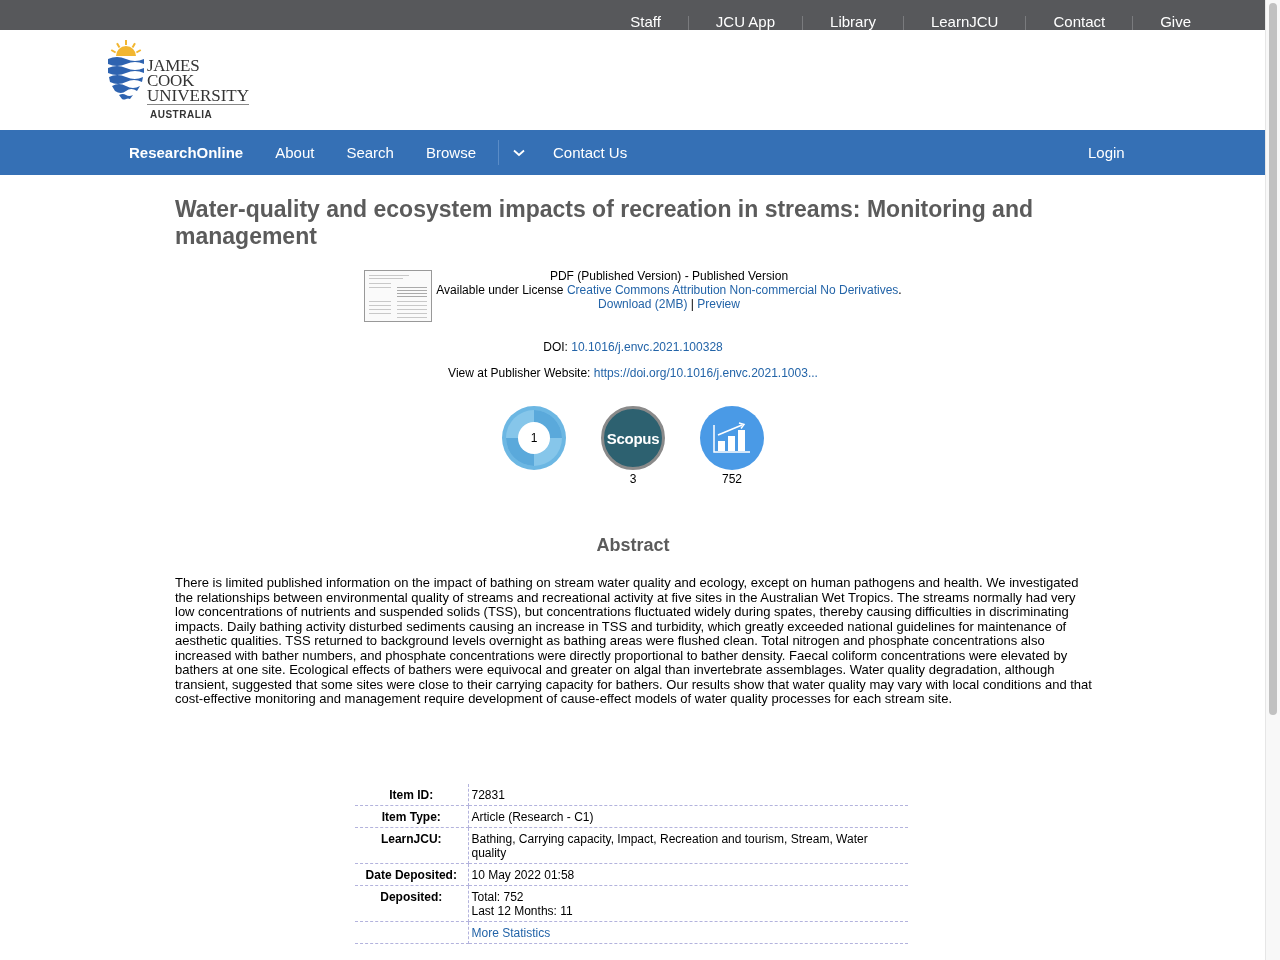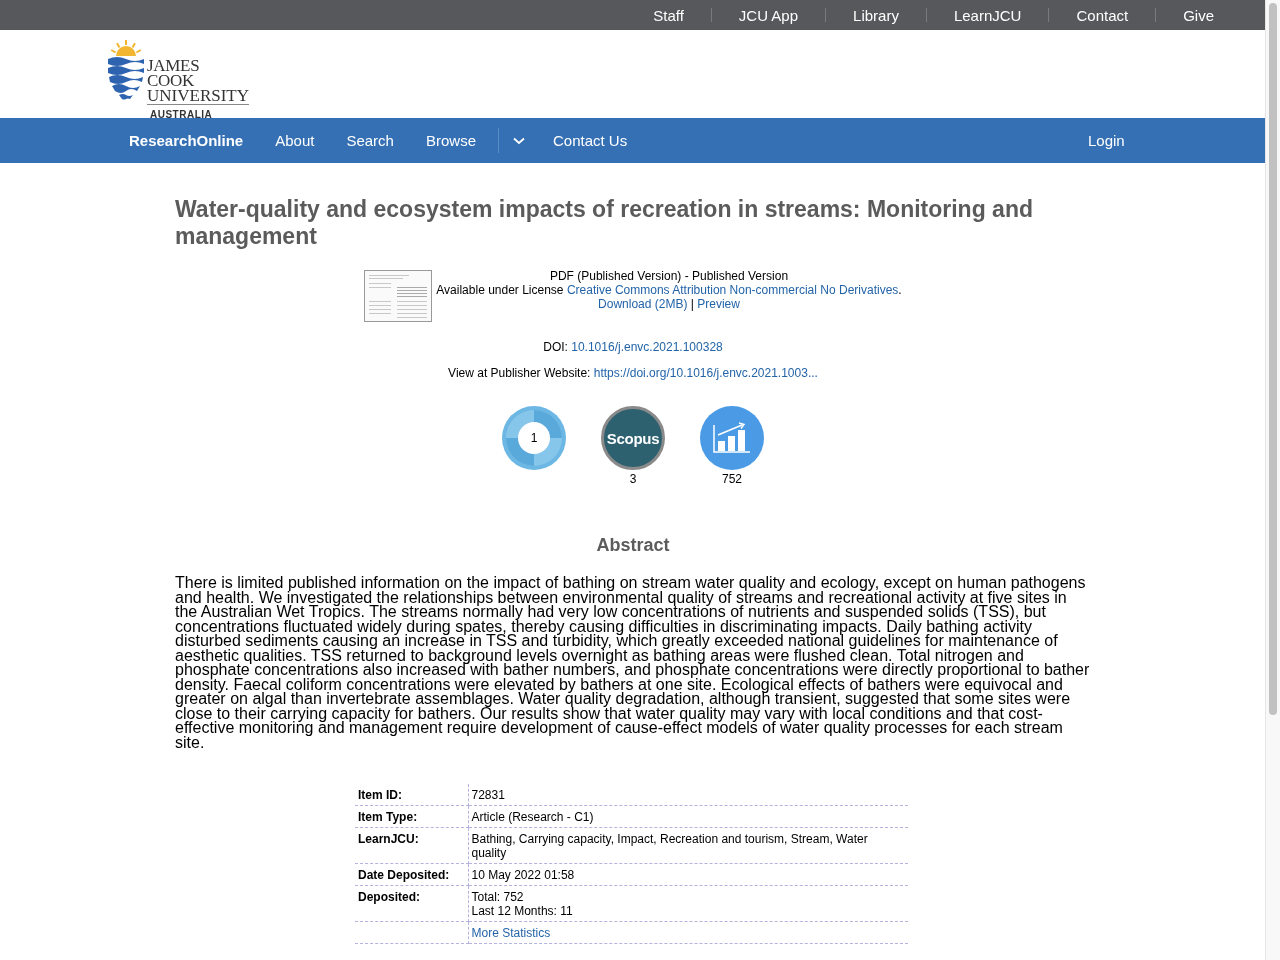--- a/index.html
+++ b/index.html
@@ -3,26 +3,26 @@
 <meta charset="utf-8">
 <style>
   * { box-sizing: border-box; margin: 0; padding: 0; }
   html, body { width: 1280px; height: 960px; overflow: hidden; background: #fff; }
   body { font-family: "Liberation Sans", sans-serif; color: #000; position: relative; }
   a { color: #2364a8; text-decoration: none; }
 
   .page { position: absolute; left: 0; top: 0; width: 1265px; height: 960px; overflow: hidden; }
 
   
-  .utility-bar { height: 30px; background: #57585b; display: flex; justify-content: flex-end; align-items: center; padding-right: 51px; }
+  .utility-bar { height: 30px; background: #57585b; display: flex; justify-content: flex-end; align-items: flex-end; padding-right: 74px; }
   .utility-bar .u-item { color: #fff; font-size: 15px; padding: 0 0; cursor: pointer; }
   .utility-bar .u-sep { width: 1px; height: 14px; background: #7a7b7e; margin: 0 27px; }
 
   
-  .logo-band { height: 88px; position: relative; }
+  .logo-band { height: 100px; position: relative; }
   .logo { position: absolute; left: 108px; top: 10px; width: 140px; height: 64px; }
   .logo-text { position: absolute; left: 39px; top: 18px; font-family: "Liberation Serif", serif; color: #333; line-height: 15px; }
   .logo-text .l1 { font-size: 17px; letter-spacing: -0.3px; }
   .logo-text .l2 { font-size: 17px; letter-spacing: 0px; border-bottom: 1px solid #888; padding-bottom: 1px; }
   .logo-text .l3 { font-family: "Liberation Sans", sans-serif; font-weight: bold; font-size: 10px; letter-spacing: 0.5px; margin-top: 2px; padding-left: 3px; }
 
   
   .main-nav { height: 45px; background: #3570b5; display: flex; align-items: center; padding-left: 129px; position: relative; }
   .main-nav .n-item { color: #fff; font-size: 15px; margin-right: 32px; cursor: pointer; }
   .main-nav .n-brand { font-weight: bold; }
@@ -43,25 +43,25 @@
 
   .doi-line { text-align: center; font-size: 12px; margin-top: 18px; }
   .pub-line { text-align: center; font-size: 12px; margin-top: 12px; }
 
   .metrics { display: flex; justify-content: center; gap: 35px; margin-top: 26px; padding-left: 0; }
   .metric { width: 64px; display: flex; flex-direction: column; align-items: center; }
   .metric .circle { width: 64px; height: 64px; border-radius: 50%; display: flex; align-items: center; justify-content: center; }
   .metric .count { font-size: 12px; margin-top: 2px; height: 14px; }
 
   .abstract-h { text-align: center; font-size: 18px; font-weight: bold; color: #5b5b5b; margin-top: 49px; }
-  .abstract-p { font-size: 16px; line-height: 14.5px; margin-top: 20px; padding-left: 2px; width: 920px; }
+  .abstract-p { font-size: 13px; line-height: 14.5px; margin-top: 20px; padding-left: 2px; width: 920px; }
 
   .meta { position: absolute; left: 355px; top: 784px; border-collapse: collapse; font-size: 12px; }
   .meta td { padding: 4px 3px 3px 3px; border-bottom: 1px dashed #b3b3dd; vertical-align: top; line-height: 14px; }
-  .meta td.k { text-align: left; font-weight: bold; width: 113px; border-right: 1px dashed #b3b3dd; }
+  .meta td.k { text-align: center; font-weight: bold; width: 113px; border-right: 1px dashed #b3b3dd; }
   .meta td.v { width: 440px; margin-top: 21px; }
 
   
   .scrollbar { position: absolute; left: 1265px; top: 0; width: 15px; height: 960px; background: #f8f8f8; border-left: 1px solid #e6e6e6; }
   .scroll-thumb { position: absolute; left: 3px; top: 3px; width: 8px; height: 712px; background: #c1c1c1; border-radius: 4px; }
 </style>
 </head>
 <body>
 
 <div class="page">

